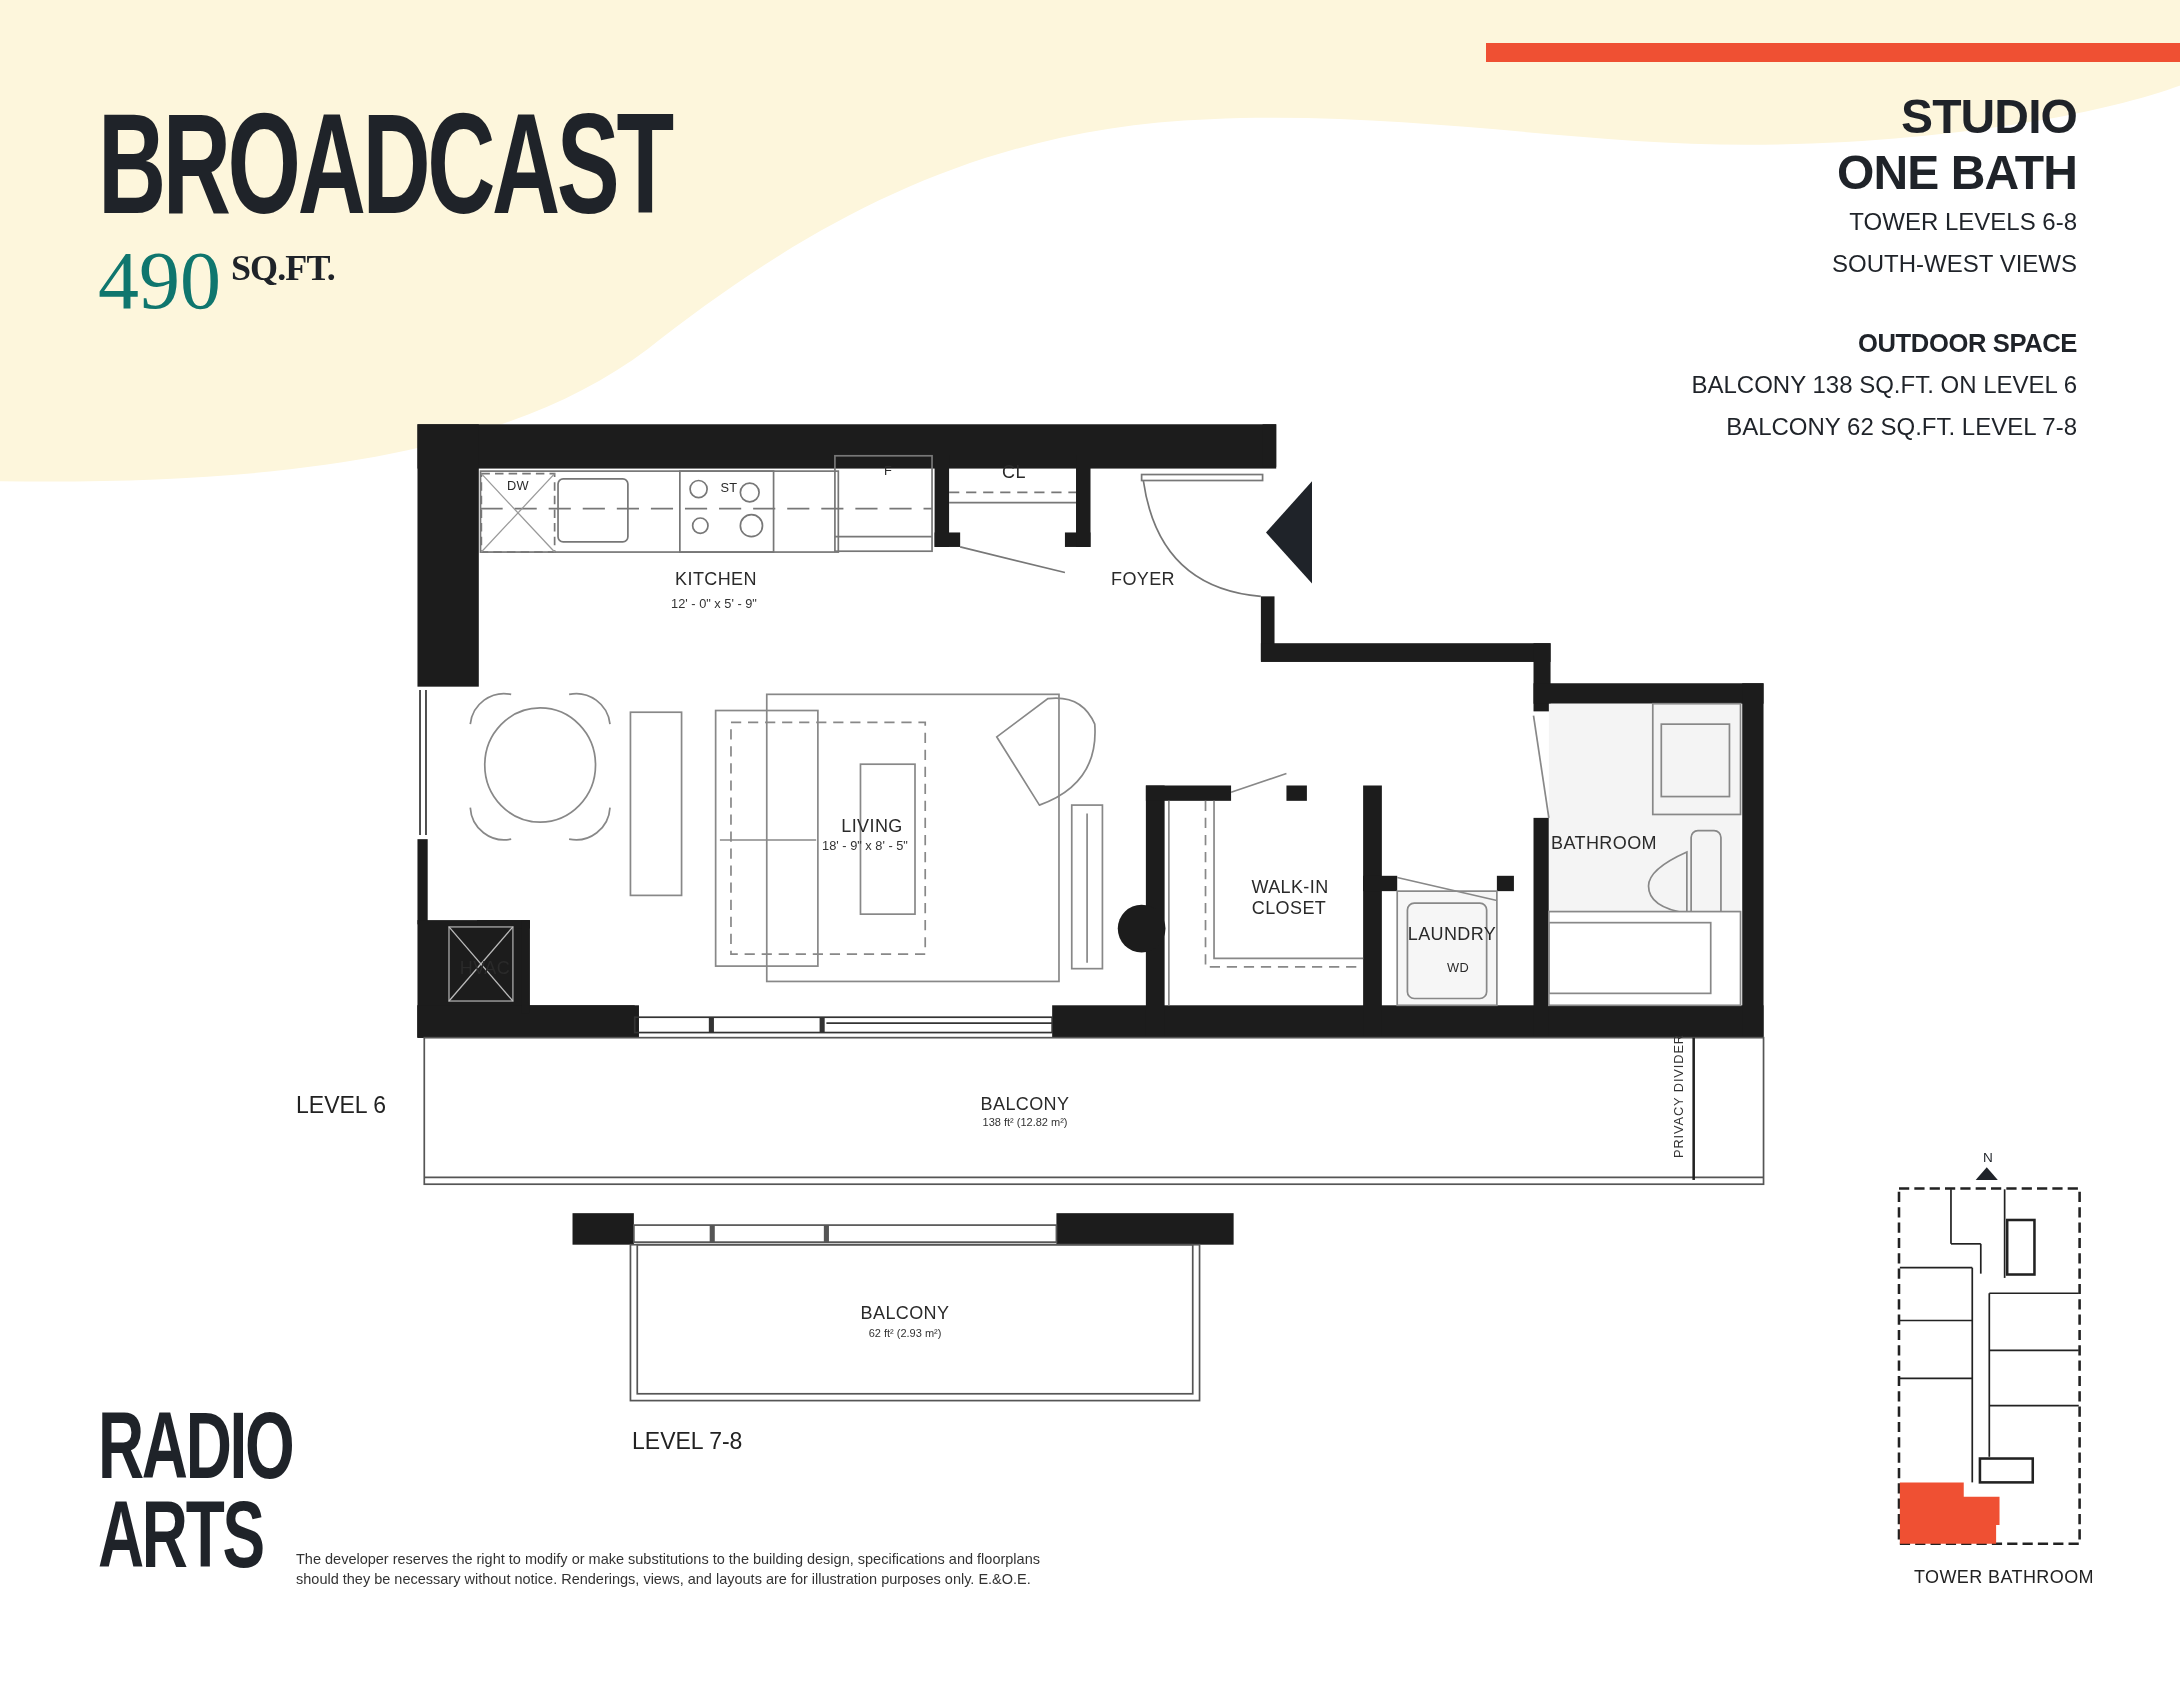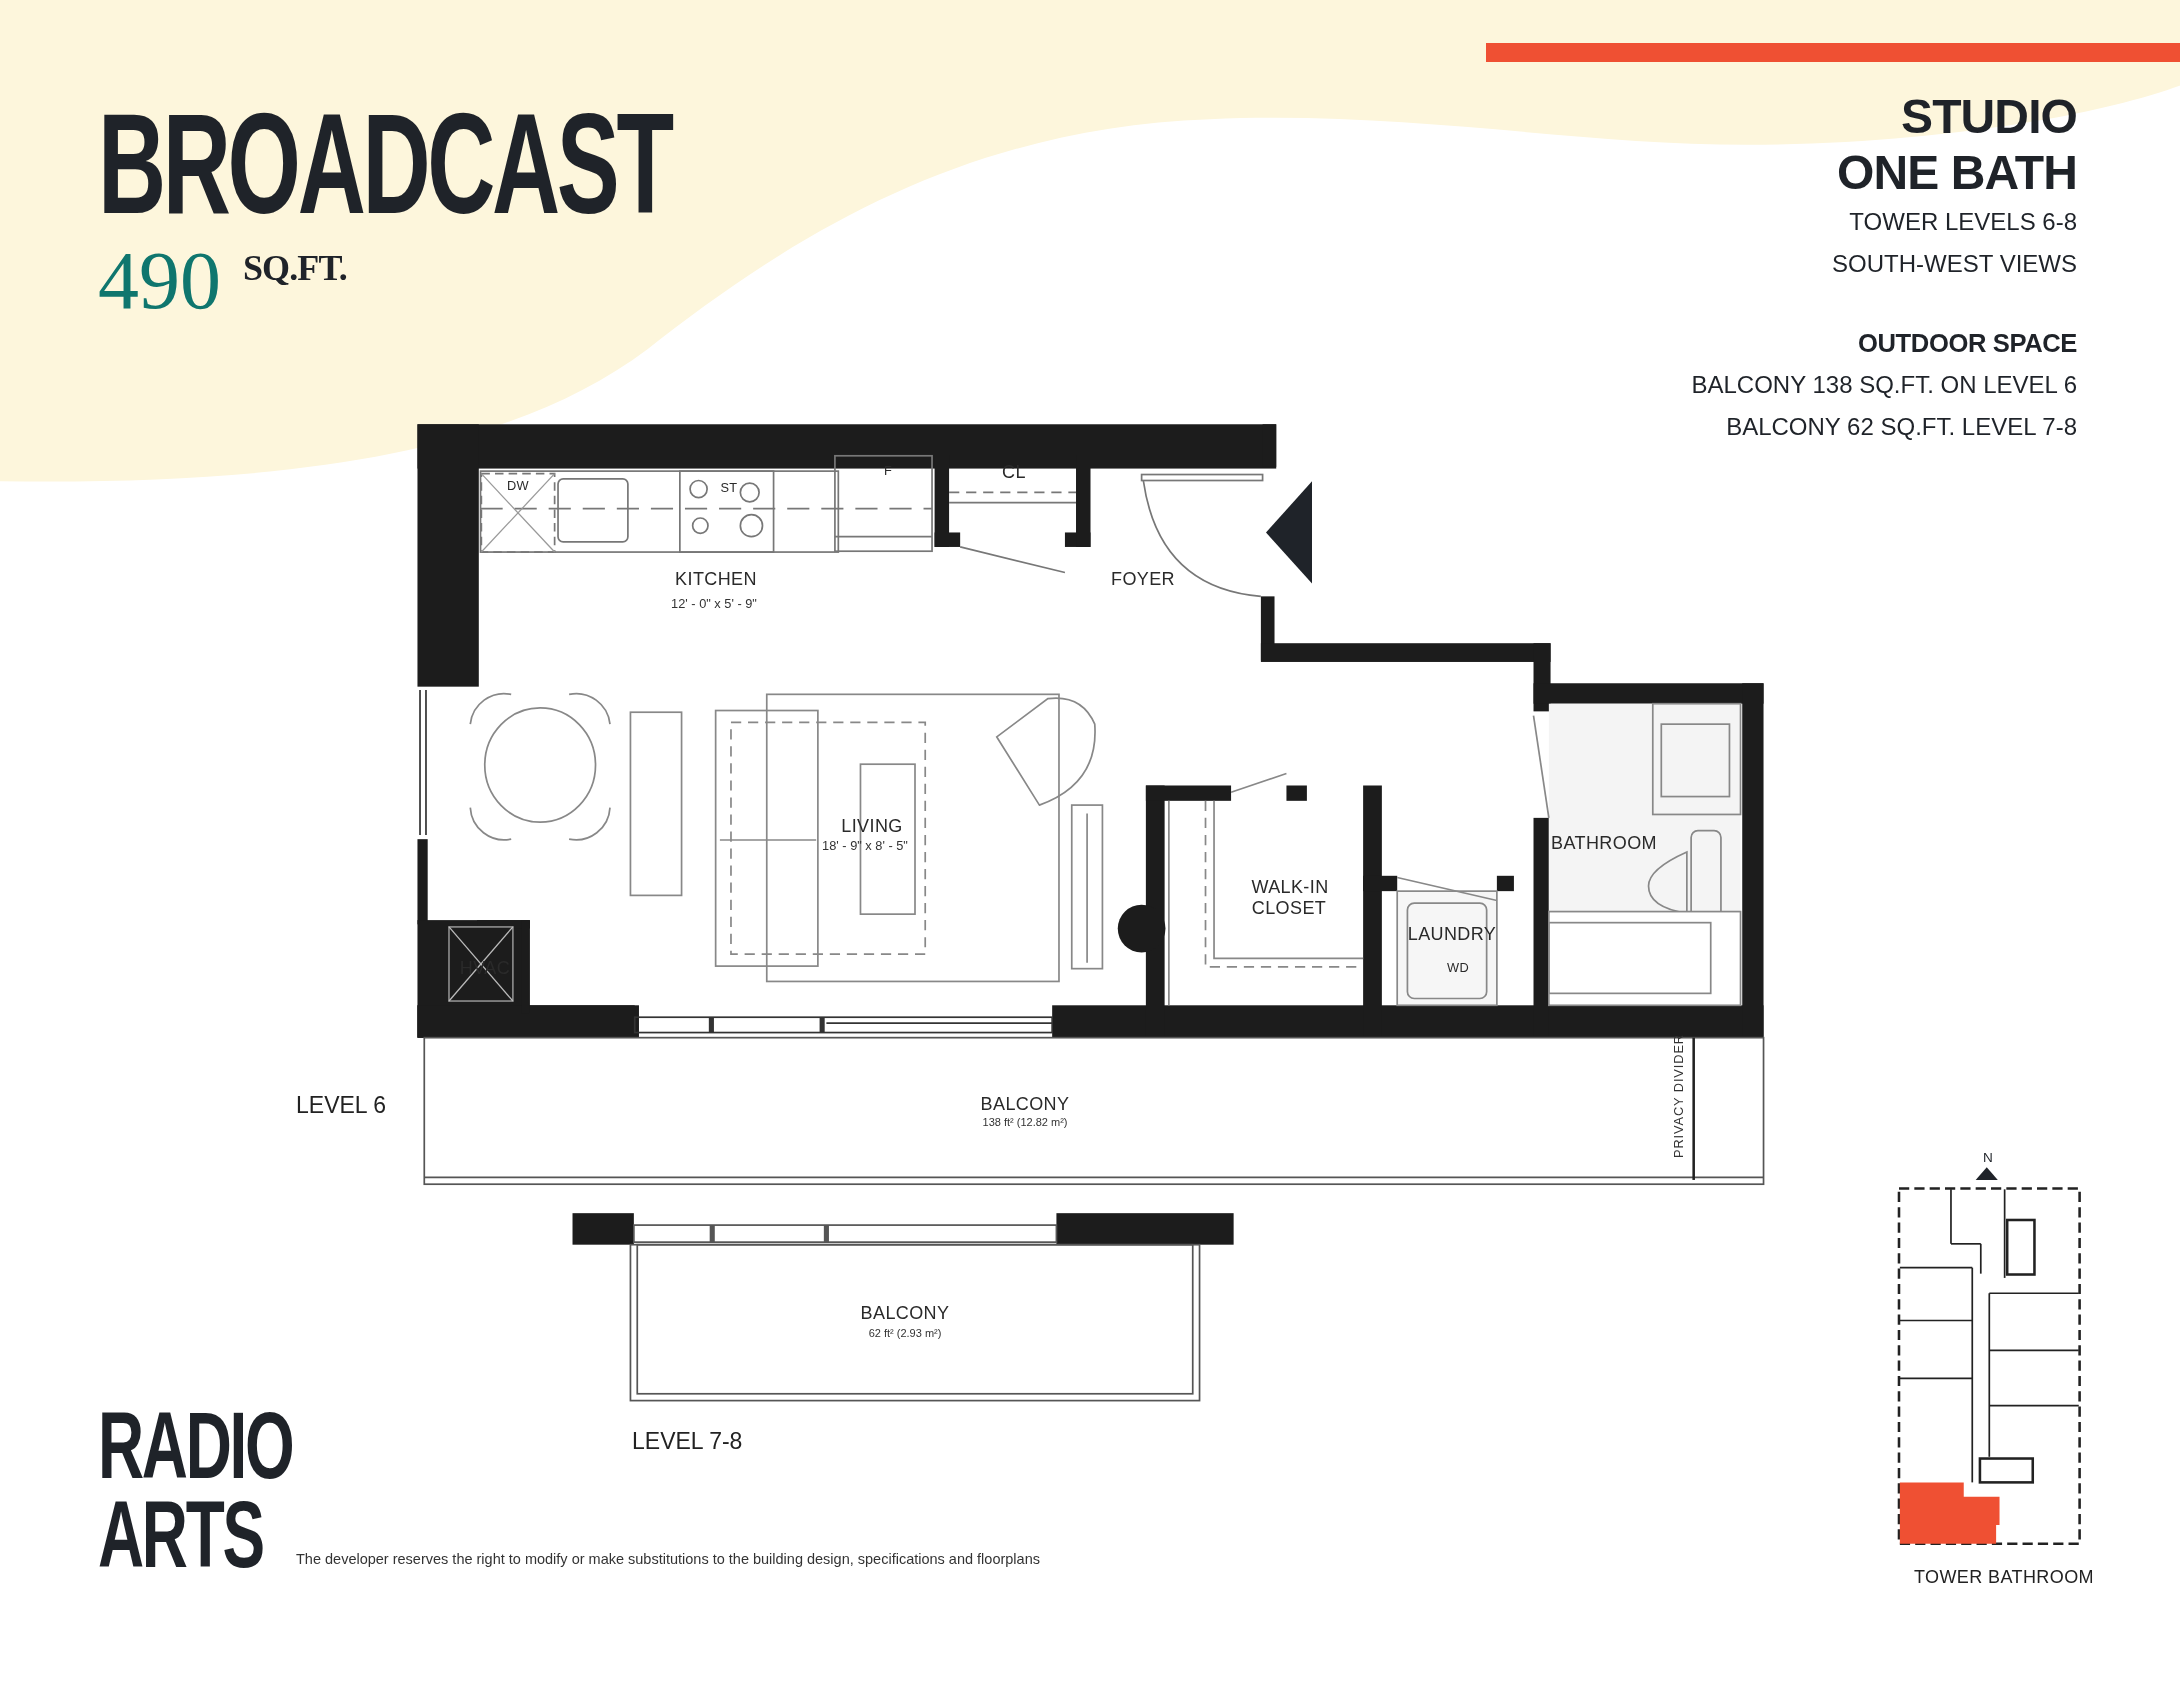--- a/index.html
+++ b/index.html
@@ -9,21 +9,21 @@
     }
     .bg-wave { position: absolute; left: 0; top: 0; width: 2181px; height: 528px; }
     .accent-bar { position: absolute; left: 1486px; top: 43px; width: 694px; height: 19px; background: #ef5033; }
     .brand-title {
       position: absolute; left: 98px; top: 92px; font-family: "Liberation Sans", sans-serif;
       font-weight: 700; font-size: 143px; line-height: 1; letter-spacing: -5.1px;
       transform: scaleX(0.66); transform-origin: left top; color: #1f2329;
     }
     .area-wrap { position: absolute; left: 98px; top: 240px; display: flex; align-items: flex-start; }
     .area-num { font-family: "Liberation Serif", serif; font-size: 82px; line-height: 1; color: #0f766e; }
-    .area-unit { font-family: "Liberation Serif", serif; font-weight: 700; font-size: 36px; margin-left: 22px; margin-top: 6.8px; letter-spacing: -0.9px; }
+    .area-unit { font-family: "Liberation Serif", serif; font-weight: 700; font-size: 36px; margin-left: 10px; margin-top: 6.8px; letter-spacing: -0.9px; }
     .info { position: absolute; right: 104px; top: 89px; text-align: right; }
     .unit-type { font-weight: 700; font-size: 48px; line-height: 56px; letter-spacing: -0.9px; }
     .info-line { font-size: 24px; line-height: 42px; }
     .info-spacer { height: 37px; }
     .info-head { font-weight: 700; font-size: 25.6px; line-height: 42px; letter-spacing: -0.4px; }
     .plan { position: absolute; left: 0; top: 0; width: 2181px; height: 1686px; }
     .lbl { position: absolute; font-size: 18px; color: #2a2a2a; text-align: center; white-space: nowrap; transform: translateX(-50%); letter-spacing: 0.4px; }
     .dim { position: absolute; font-size: 12.8px; color: #333; white-space: nowrap; transform: translateX(-50%); }
     .level-lbl { position: absolute; font-size: 23px; color: #222; white-space: nowrap; }
     .vert-lbl { position: absolute; font-size: 12.8px; color: #333; transform: rotate(-90deg); transform-origin: left top; white-space: nowrap; letter-spacing: 0.9px; }
@@ -251,14 +251,15 @@
 
 <div class="north">N</div>
 <div class="keyplan-label">TOWER BATHROOM</div>
 
 <div class="radio-logo">
   <div>RADIO</div>
   <div>ARTS</div>
 </div>
 <div class="disclaimer">
   <div>The developer reserves the right to modify or make substitutions to the building design, specifications and floorplans</div>
+  <div>should they be necessary without notice. Renderings, views, and layouts are for illustration purposes only. E.&amp;O.E.</div>
 </div>
 
 
 </body></html>

